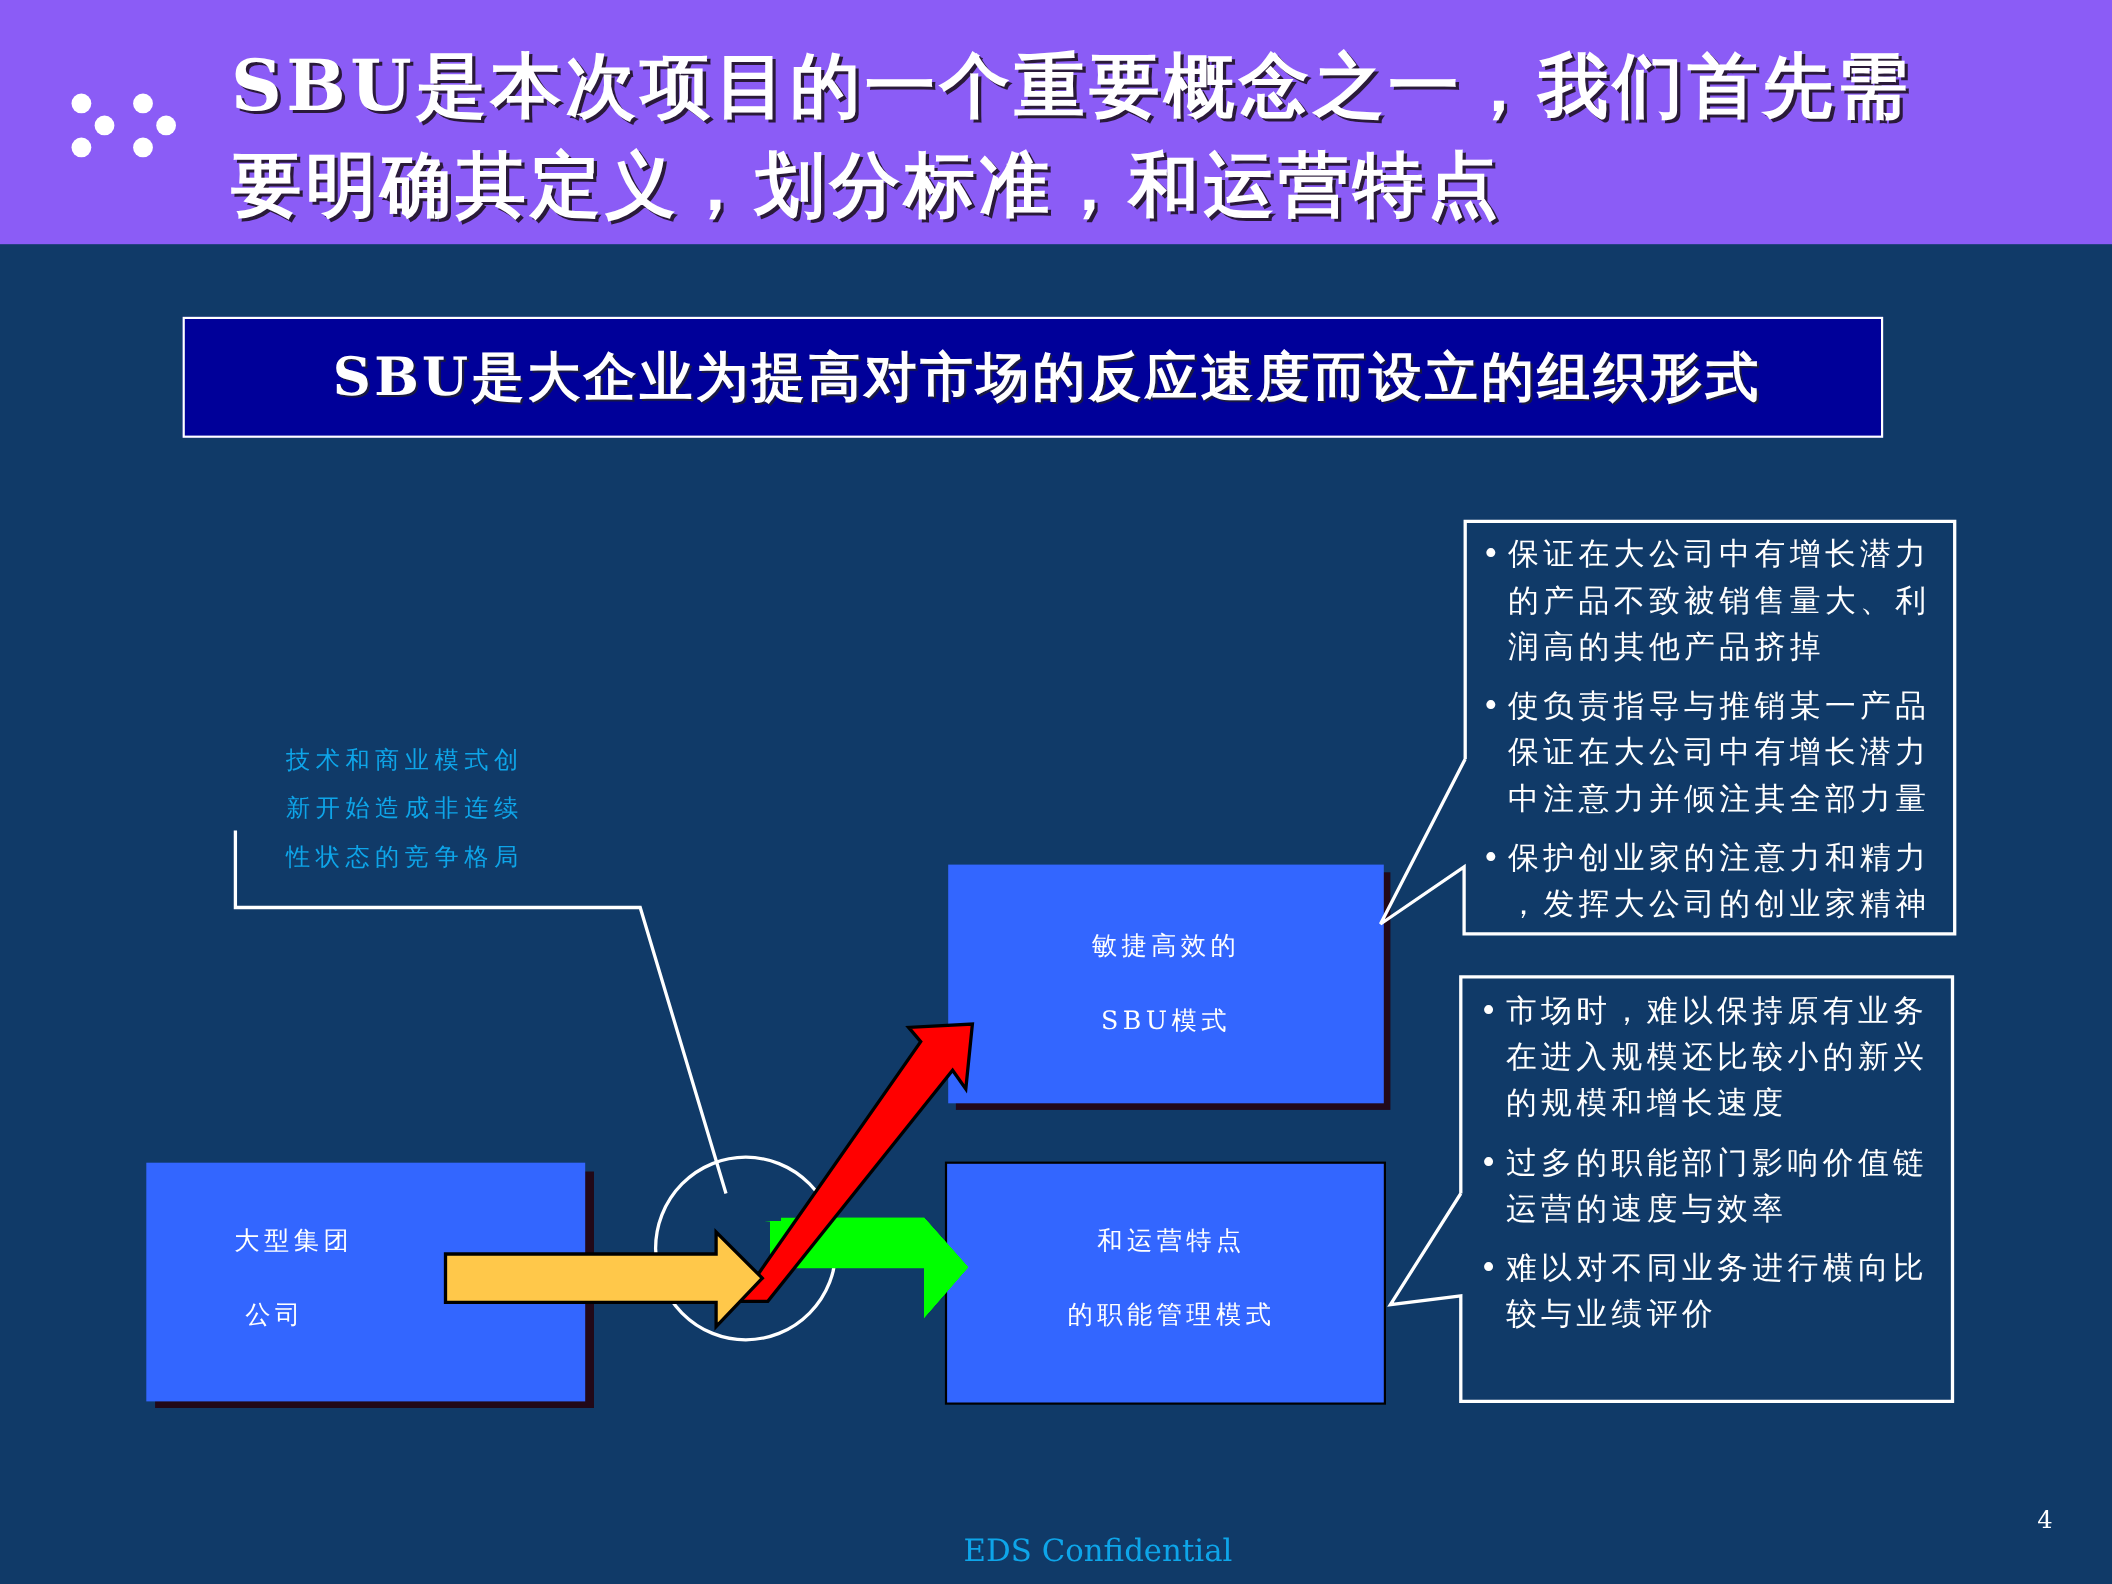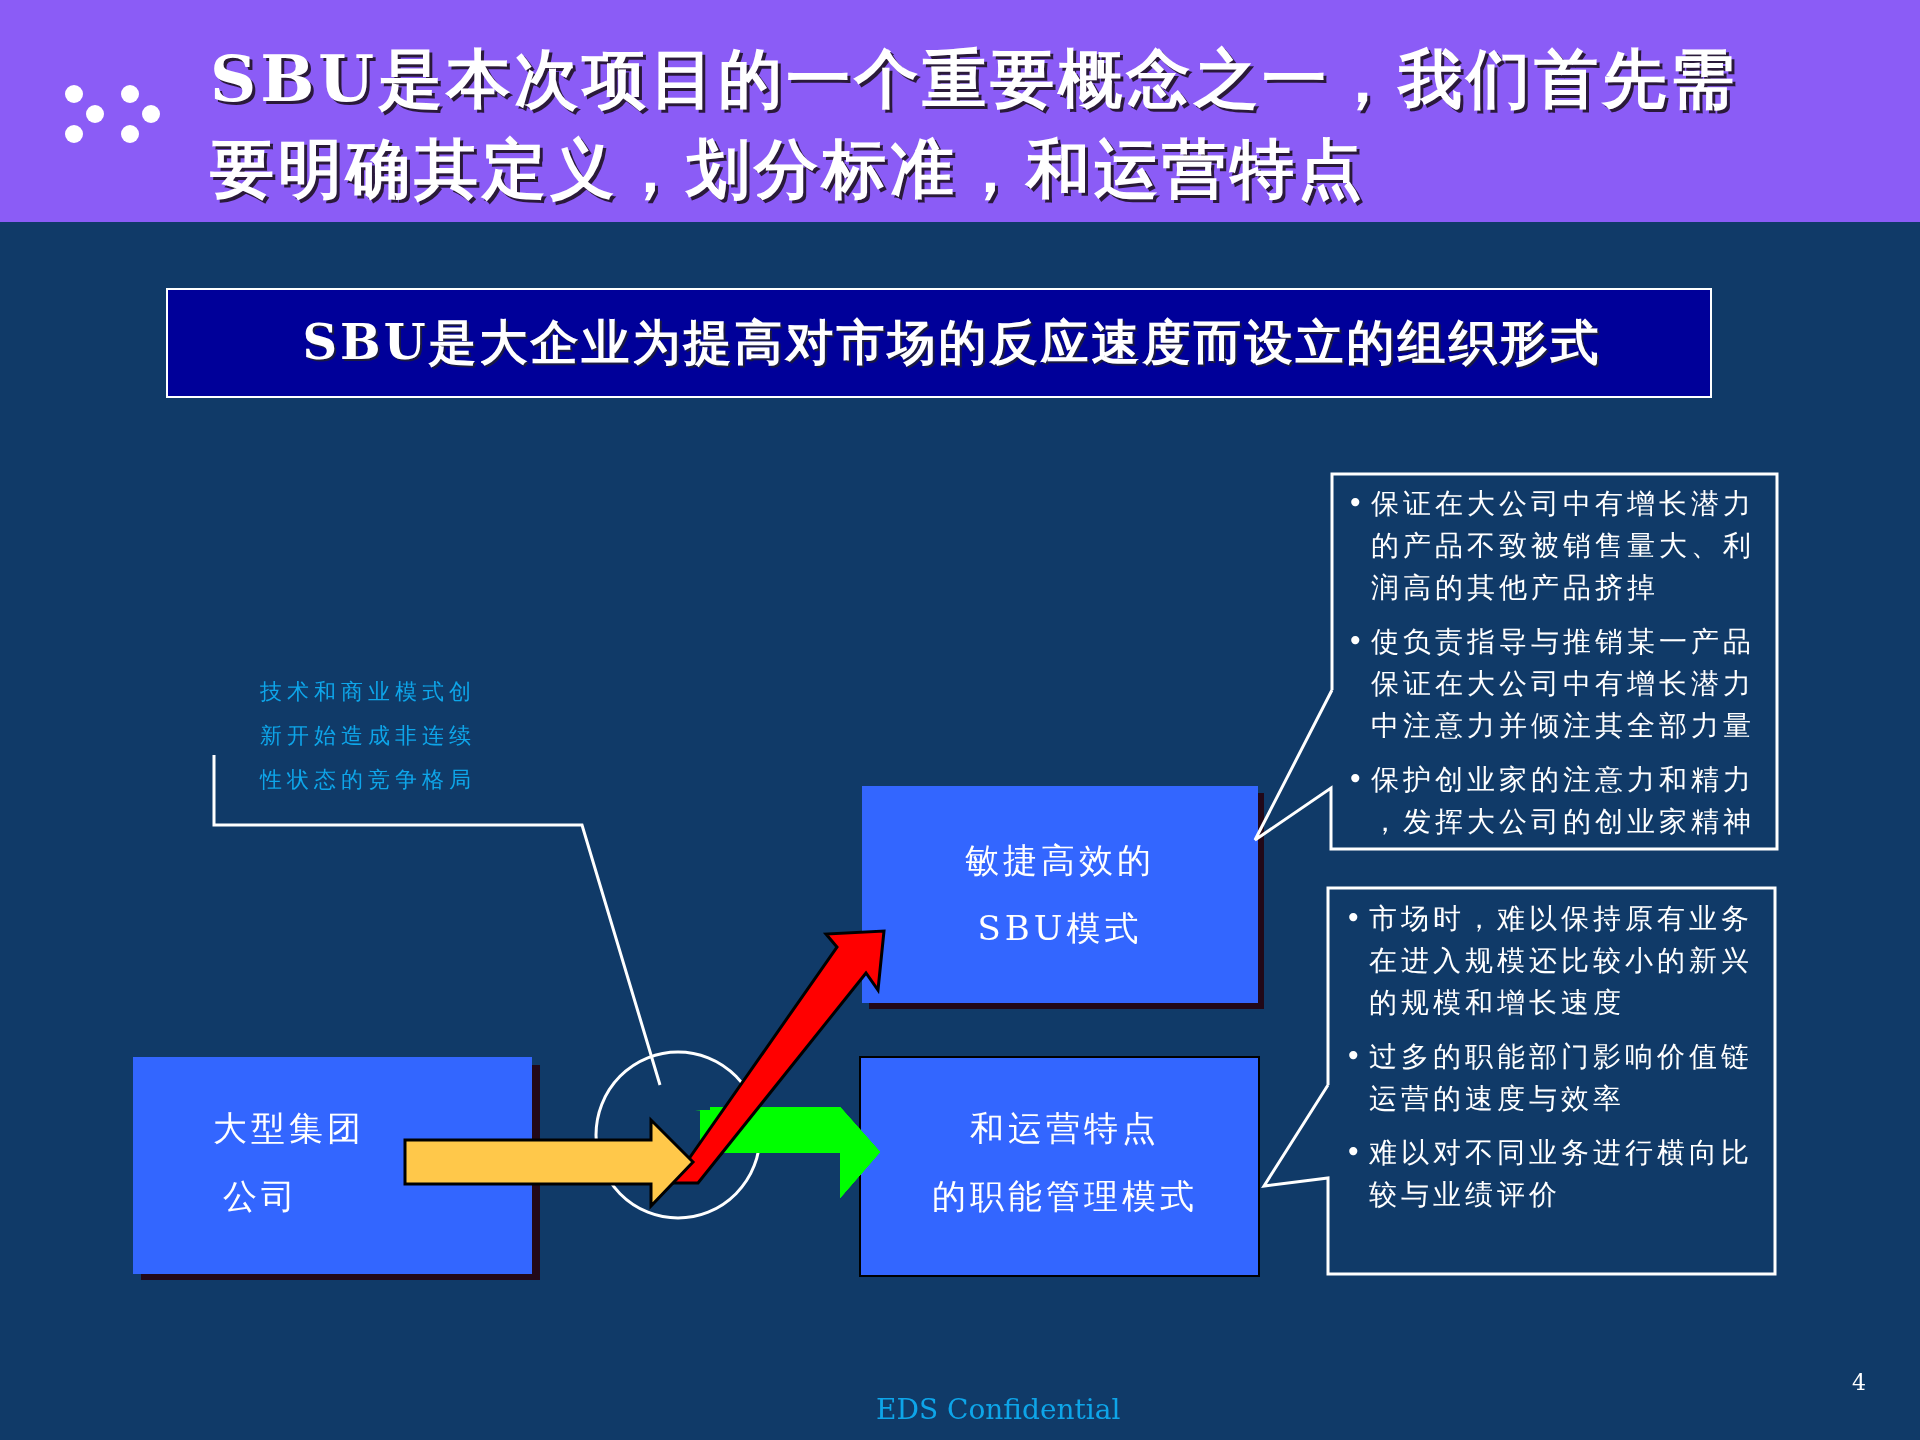--- a/index.html
+++ b/index.html
@@ -8,21 +8,21 @@
   .header { position:absolute; left:0; top:0; width:1920px; height:222px; background:#8b5cf6; }
   .dots { position:absolute; left:60px; top:80px; width:110px; height:70px; }
   .dot { position:absolute; width:18px; height:18px; border-radius:50%; background:#fff; }
   .page-title { position:absolute; left:210px; top:34px; width:1680px; font-size:64px; line-height:90px;
                 font-weight:bold; color:#fff; letter-spacing:4px;
                 text-shadow:3px 3px 0 #2a1a3a; font-family:"DejaVu Serif","Liberation Serif",serif; }
   .def-box { position:absolute; left:166px; top:288px; width:1516px; height:106px; background:#000099;
              border:2px solid #fff; display:flex; align-items:center; justify-content:center;
              font-size:48px; font-weight:bold; letter-spacing:3px; text-shadow:2px 2px 0 #1a1a40;padding-left:26px; }
   svg.diagram { position:absolute; left:0; top:0; }
-  .box-label { position:absolute; font-size:34px; line-height:68px; color:#fff; text-align:center; letter-spacing:4px; }
+  .box-label { position:absolute; font-size:23px; line-height:68px; color:#fff; text-align:center; letter-spacing:4px; }
   .note { position:absolute; font-size:22px; line-height:44px; color:#0ea5e9; letter-spacing:5px; }
   .callout { position:absolute; font-size:28px; line-height:42px; color:#fff; letter-spacing:4px; }
   .callout ul { list-style:none; margin:0; padding:0; }
   .callout li { position:relative; padding-left:24px; margin-bottom:12px; }
   .callout li .bullet { position:absolute; left:0; top:0; }
   .footer { position:absolute; left:852px; top:1393px; font-size:28px; color:#0ea5e9;margin-left:24px; }
   .page-num { position:absolute; left:1852px; top:1370px; font-size:22px; color:#fff; }
 </style>
 </head>
 <body>

